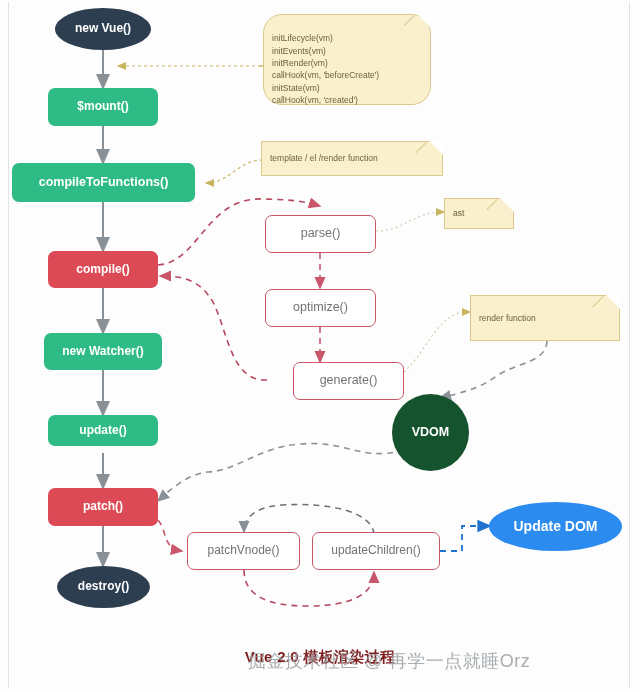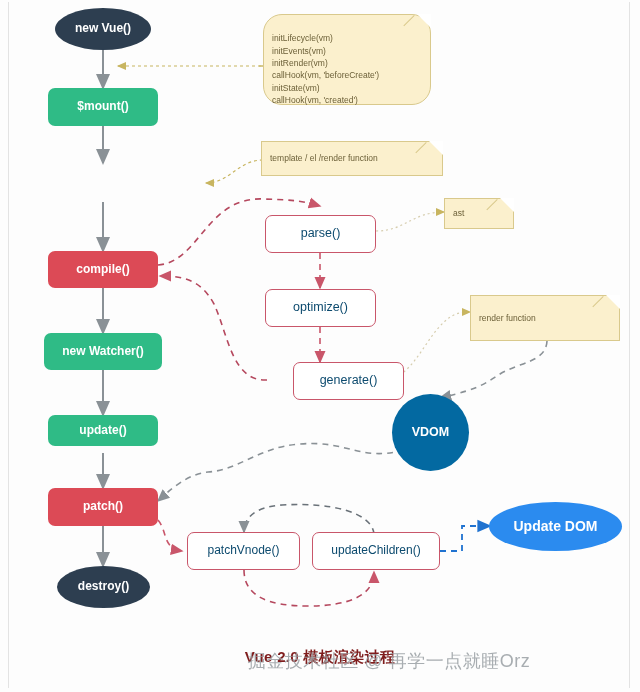--- a/index.html
+++ b/index.html
@@ -39,27 +39,27 @@
     color:#ffffff;
     line-height:1.1;
   }
   .node.ellipse{ border-radius:50%; }
   .node.rect{ border-radius:7px; }
   .node.circle{ border-radius:50%; }
 
   .n-dark  { background:#2d3e50; }
   .n-green { background:#2fbb86; }
   .n-red   { background:#dc4a56; }
-  .n-orange{ background:#0369a1; }
+  .n-orange{ background:#14532d; }
   .n-blue  { background:#2b8bef; }
 
   .node.outline{
     background:#ffffff;
     border:1.4px solid #c9566a;
-    color:#0c4a6e;
+    color:#737373;
     font-weight:normal;
   }
 
   .note{
     position:absolute;
     background:#fbf0cd;
     border:1px solid #d9c98c;
     box-sizing:border-box;
     color:#6c6038;
     font-size:8.5px;
@@ -202,20 +202,23 @@
   </svg>
 
   <div class="node ellipse n-dark" style="left:55px;top:8px;width:96px;height:42px;font-size:12px;">
     <span>new Vue()</span>
   </div>
 
   <div class="node rect n-green" style="left:48px;top:88px;width:110px;height:38px;font-size:12px;">
     <span>$mount()</span>
   </div>
 
+  <div class="node rect n-green" style="left:12px;top:163px;width:183px;height:39px;font-size:12.5px;">
+    <span>compileToFunctions()</span>
+  </div>
 
   <div class="node rect n-red" style="left:48px;top:251px;width:110px;height:37px;font-size:12px;">
     <span>compile()</span>
   </div>
 
   <div class="node rect n-green" style="left:44px;top:333px;width:118px;height:37px;font-size:12px;">
     <span>new Watcher()</span>
   </div>
 
   <div class="node rect n-green" style="left:48px;top:415px;width:110px;height:31px;font-size:12px;">

